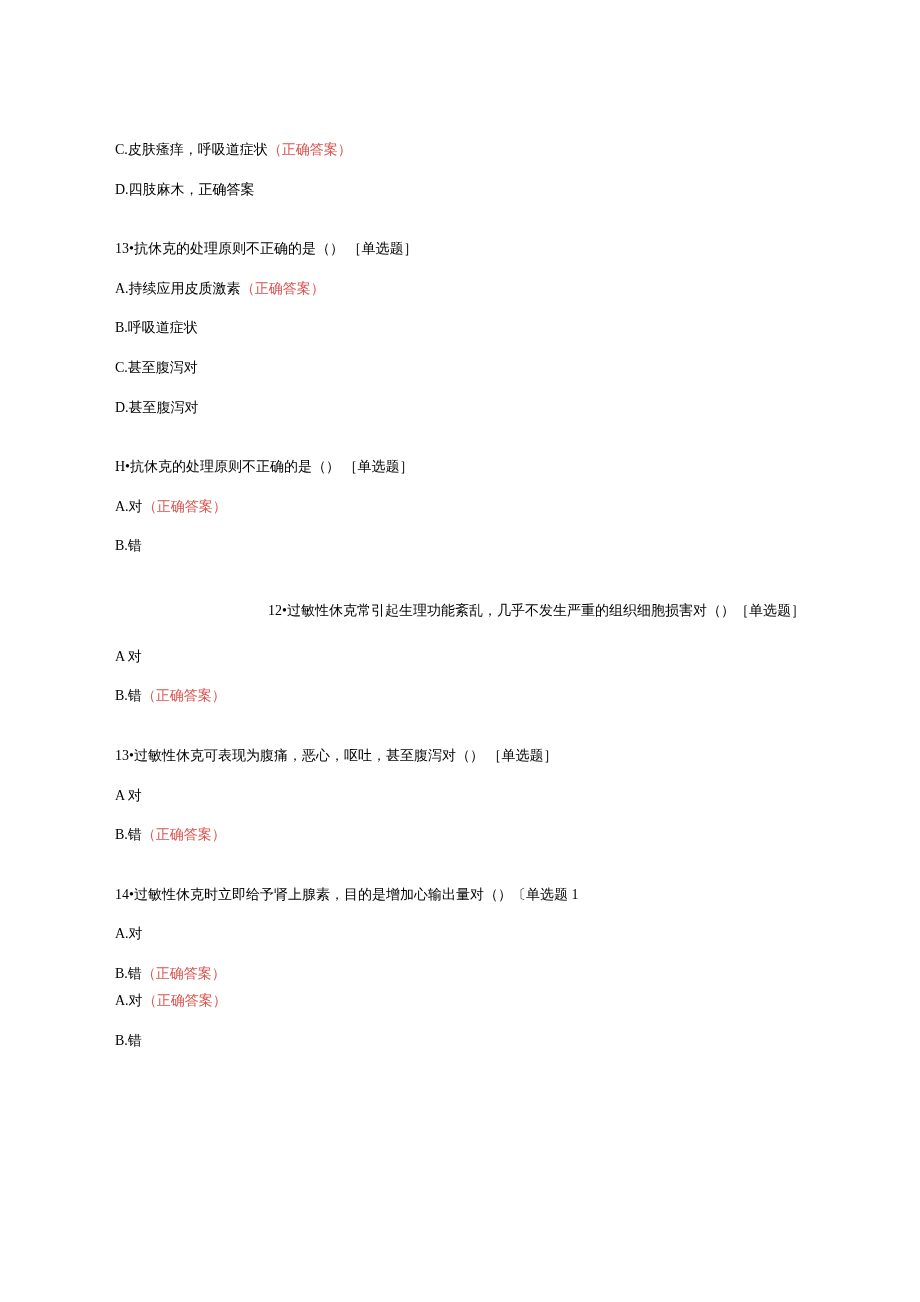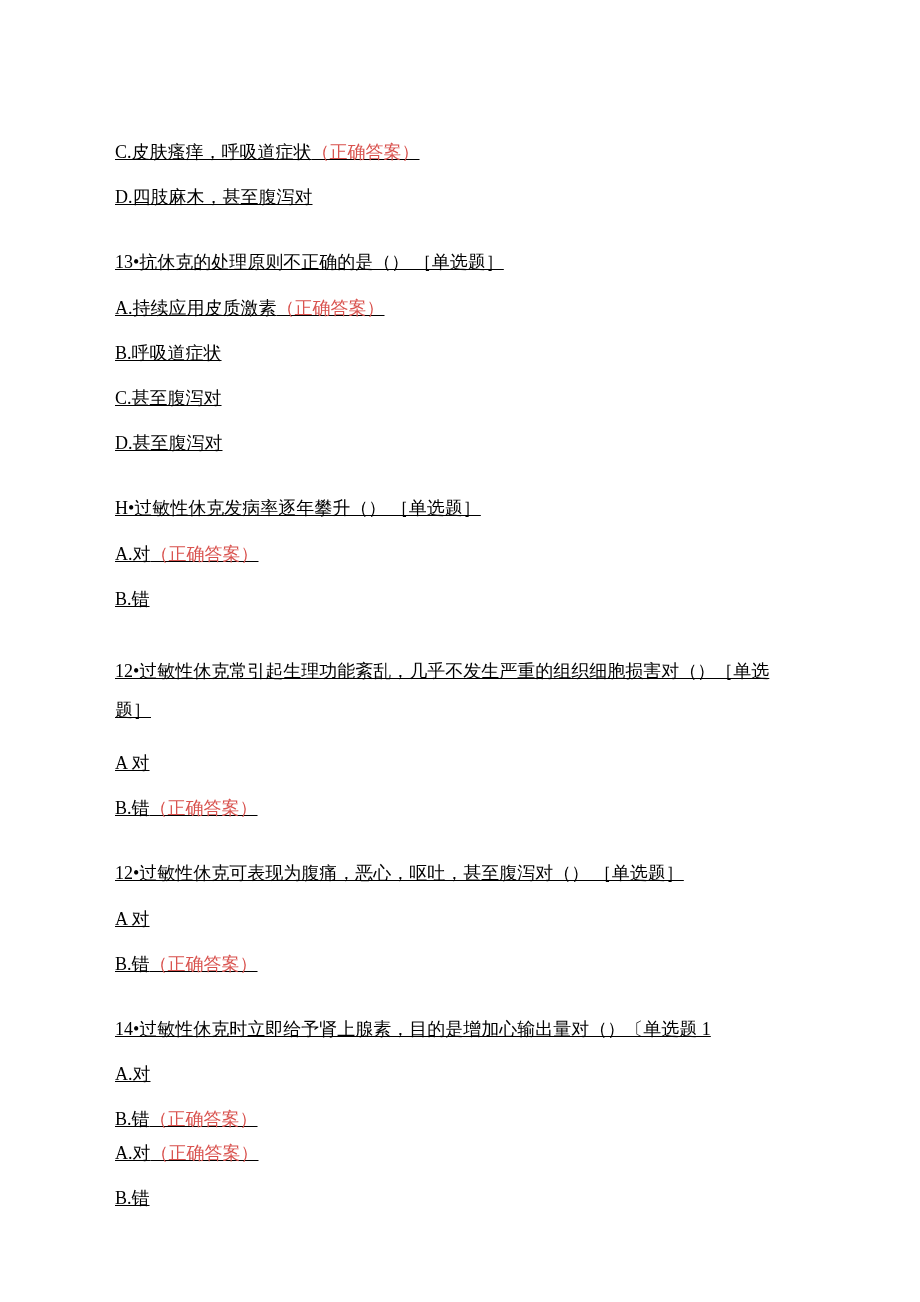--- a/index.html
+++ b/index.html
@@ -8,44 +8,43 @@
       box-sizing: border-box;
     }
     body {
       width: 920px;
       min-height: 1302px;
       background: #ffffff;
       font-family: "SimSun", "宋体", serif;
       padding: 140px 115px 60px 115px;
     }
     .line {
-      font-size: 18px;
+      font-size: 14px;
       line-height: 1.4;
       margin-bottom: 20px;
       color: #000000;
-      text-decoration: underline;
     }
     .line.tight {
       margin-bottom: 8px;
     }
     .spacer {
       height: 20px;
     }
     .correct {
       color: #d9534f;
     }
   </style>
 </head>
 <body>
 
 <div class="line">
   <span>C.皮肤瘙痒，呼吸道症状</span><span class="correct">（正确答案）</span>
 </div>
 <div class="line">
-  <span>D.四肢麻木，甚至腹泻对</span>
+  <span>D.四肢麻木，正确答案</span>
 </div>
 
 <div class="spacer"></div>
 
 <div class="line">
   <span>13•抗休克的处理原则不正确的是（） ［单选题］</span>
 </div>
 <div class="line">
   <span>A.持续应用皮质激素</span><span class="correct">（正确答案）</span>
 </div>
@@ -55,45 +54,45 @@
 <div class="line">
   <span>C.甚至腹泻对</span>
 </div>
 <div class="line">
   <span>D.甚至腹泻对</span>
 </div>
 
 <div class="spacer"></div>
 
 <div class="line">
-  <span>H•过敏性休克发病率逐年攀升（） ［单选题］</span>
+  <span>H•抗休克的处理原则不正确的是（） ［单选题］</span>
 </div>
 <div class="line">
   <span>A.对</span><span class="correct">（正确答案）</span>
 </div>
 <div class="line">
   <span>B.错</span>
 </div>
 
 <div class="spacer"></div>
 
-<div class="line" style="line-height:2.2;">
+<div class="line" style="line-height:2.2;text-align:right;">
   <span>12•过敏性休克常引起生理功能紊乱，几乎不发生严重的组织细胞损害对（）［单选题］</span>
 </div>
 <div class="line">
   <span>A 对</span>
 </div>
 <div class="line">
   <span>B.错</span><span class="correct">（正确答案）</span>
 </div>
 
 <div class="spacer"></div>
 
 <div class="line">
-  <span>12•过敏性休克可表现为腹痛，恶心，呕吐，甚至腹泻对（） ［单选题］</span>
+  <span>13•过敏性休克可表现为腹痛，恶心，呕吐，甚至腹泻对（） ［单选题］</span>
 </div>
 <div class="line">
   <span>A 对</span>
 </div>
 <div class="line">
   <span>B.错</span><span class="correct">（正确答案）</span>
 </div>
 
 <div class="spacer"></div>
 

